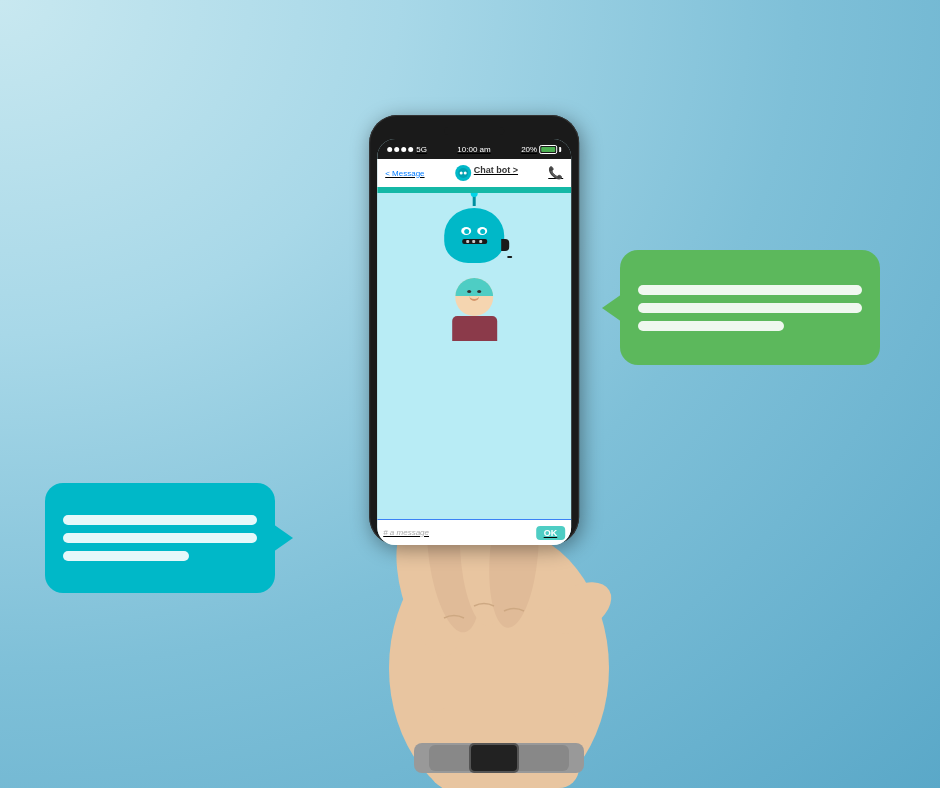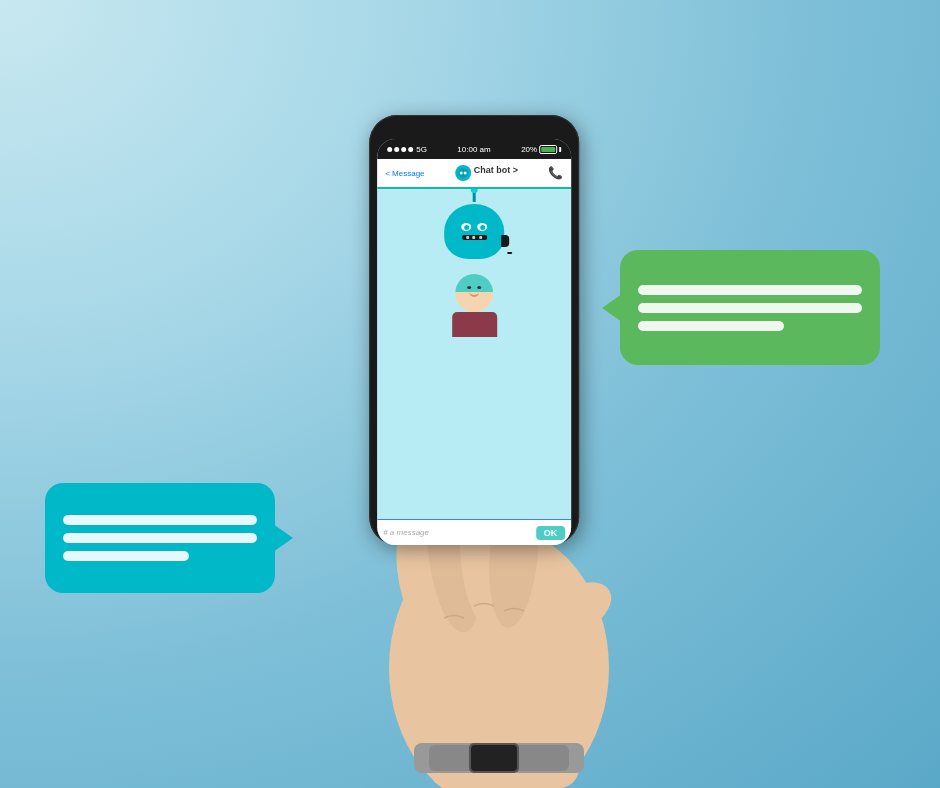--- a/index.html
+++ b/index.html
@@ -48,20 +48,21 @@
     }
 
     .phone-screen {
       width: 100%;
       height: 100%;
       background: #b8ecf5;
       border-radius: 18px;
       overflow: hidden;
       display: flex;
       flex-direction: column;
+      text-decoration: underline;
     }
 
     
     .status-bar {
       background: #1a1a1a;
       color: white;
       display: flex;
       justify-content: space-between;
       align-items: center;
       padding: 4px 10px;
@@ -114,21 +115,21 @@
     }
 
     
     .nav-bar {
       background: white;
       display: flex;
       align-items: center;
       justify-content: space-between;
       padding: 14px 8px;
       height: 28px;
-      border-bottom: 2px solid #14b8a6;
+      border-bottom: 6px solid #14b8a6;
     }
 
     .nav-message {
       font-size: 8px;
       color: #007AFF;
     }
 
     .nav-title {
       display: flex;
       align-items: flex-start;

